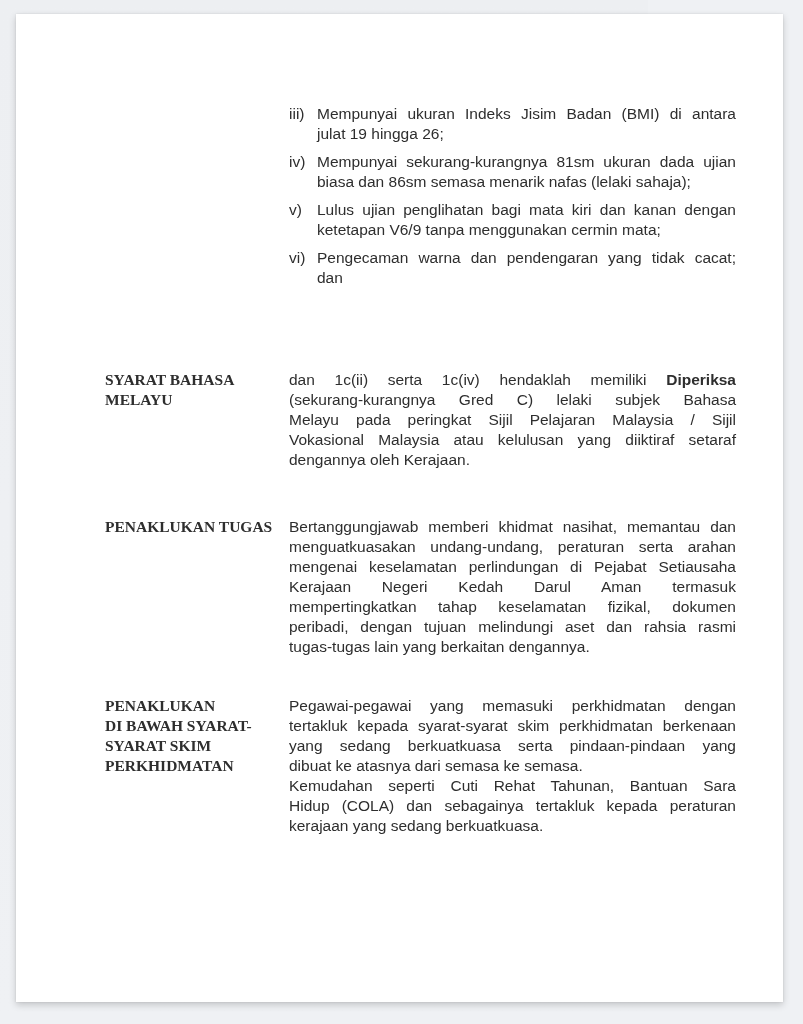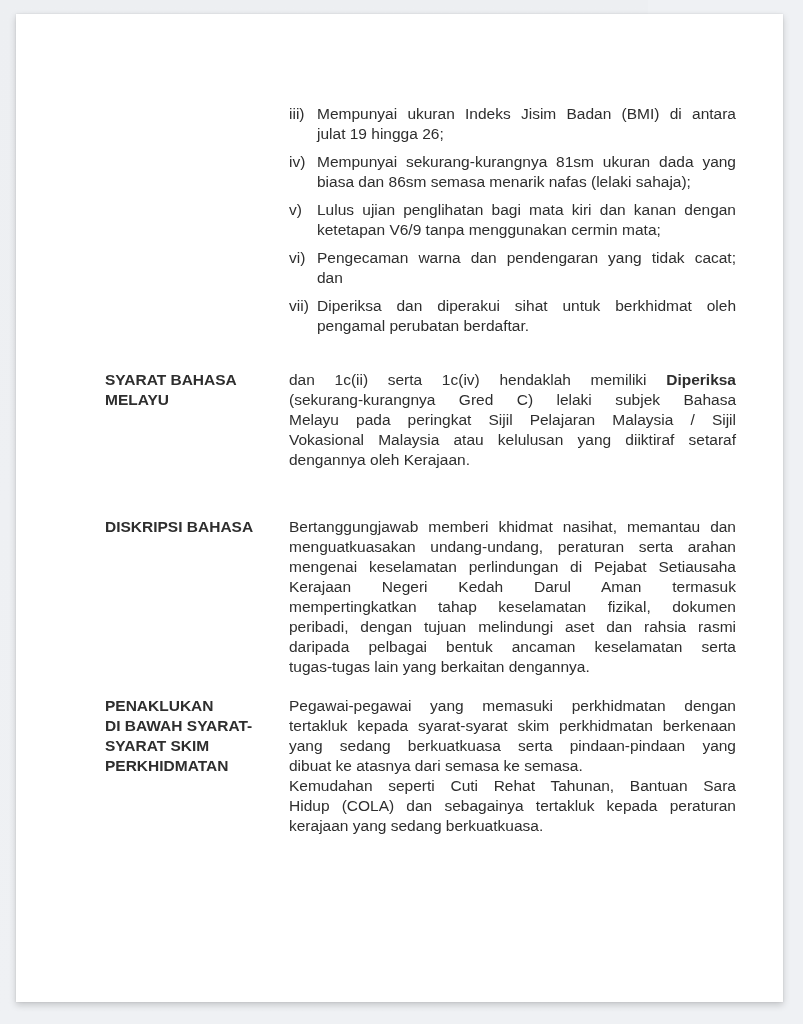--- a/index.html
+++ b/index.html
@@ -62,20 +62,21 @@
     position: absolute;
     left: 0;
     width: 767px;
   }
   .section .label {
     position: absolute;
     left: 89px;
     top: 0;
     width: 182px;
     font-weight: bold;
+    font-family: Liberation Serif, serif;
   }
   .section .body {
     position: absolute;
     left: 273px;
     top: 0;
     width: 447px;
   }
   .row1 { top: 356px; }
   .row2 { top: 503px; }
   .row3 { top: 682px; }
@@ -91,73 +92,65 @@
         <div class="list-item">
           <span class="marker">iii)</span>
           <div class="item-text">
               <div class="tline">Mempunyai ukuran Indeks Jisim Badan (BMI) di antara</div>
               <div class="tline tline-last">julat 19 hingga 26;</div>
             </div>
         </div>
         <div class="list-item">
           <span class="marker">iv)</span>
           <div class="item-text">
-              <div class="tline">Mempunyai sekurang-kurangnya 81sm ukuran dada yang</div>
+              <div class="tline">Mempunyai sekurang-kurangnya 81sm ukuran dada ujian</div>
               <div class="tline tline-last">biasa dan 86sm semasa menarik nafas (lelaki sahaja);</div>
             </div>
         </div>
         <div class="list-item">
           <span class="marker">v)</span>
           <div class="item-text">
               <div class="tline">Lulus ujian penglihatan bagi mata kiri dan kanan dengan</div>
               <div class="tline tline-last">ketetapan V6/9 tanpa menggunakan cermin mata;</div>
             </div>
         </div>
         <div class="list-item">
           <span class="marker">vi)</span>
           <div class="item-text">
               <div class="tline">Pengecaman warna dan pendengaran yang tidak cacat;</div>
               <div class="tline tline-last">dan</div>
-            </div>
-        </div>
-        <div class="list-item">
-          <span class="marker">vii)</span>
-          <div class="item-text">
-              <div class="tline">Diperiksa dan diperakui sihat untuk berkhidmat oleh</div>
-              <div class="tline tline-last">pengamal perubatan berdaftar.</div>
             </div>
         </div>
       </div>
 
       <div class="section row1">
         <div class="label">
             <div class="tline">SYARAT BAHASA</div>
             <div class="tline tline-last">MELAYU</div>
           </div>
         <div class="body">
             <div class="tline">dan 1c(ii) serta 1c(iv) hendaklah memiliki <b>Diperiksa</b></div>
             <div class="tline">(sekurang-kurangnya Gred C) lelaki subjek Bahasa</div>
             <div class="tline">Melayu pada peringkat Sijil Pelajaran Malaysia / Sijil</div>
             <div class="tline">Vokasional Malaysia atau kelulusan yang diiktiraf setaraf</div>
             <div class="tline tline-last">dengannya oleh Kerajaan.</div>
           </div>
       </div>
 
       <div class="section row2">
         <div class="label">
-            <div class="tline tline-last">DISKRIPSI BAHASA</div>
+            <div class="tline tline-last">PENAKLUKAN TUGAS</div>
           </div>
         <div class="body">
             <div class="tline">Bertanggungjawab memberi khidmat nasihat, memantau dan</div>
             <div class="tline">menguatkuasakan undang-undang, peraturan serta arahan</div>
             <div class="tline">mengenai keselamatan perlindungan di Pejabat Setiausaha</div>
             <div class="tline">Kerajaan Negeri Kedah Darul Aman termasuk</div>
             <div class="tline">mempertingkatkan tahap keselamatan fizikal, dokumen</div>
             <div class="tline">peribadi, dengan tujuan melindungi aset dan rahsia rasmi</div>
-            <div class="tline">daripada pelbagai bentuk ancaman keselamatan serta</div>
             <div class="tline tline-last">tugas-tugas lain yang berkaitan dengannya.</div>
           </div>
       </div>
 
       <div class="section row3">
         <div class="label">
             <div class="tline">PENAKLUKAN</div>
             <div class="tline">DI BAWAH SYARAT-</div>
             <div class="tline">SYARAT SKIM</div>
             <div class="tline tline-last">PERKHIDMATAN</div>

